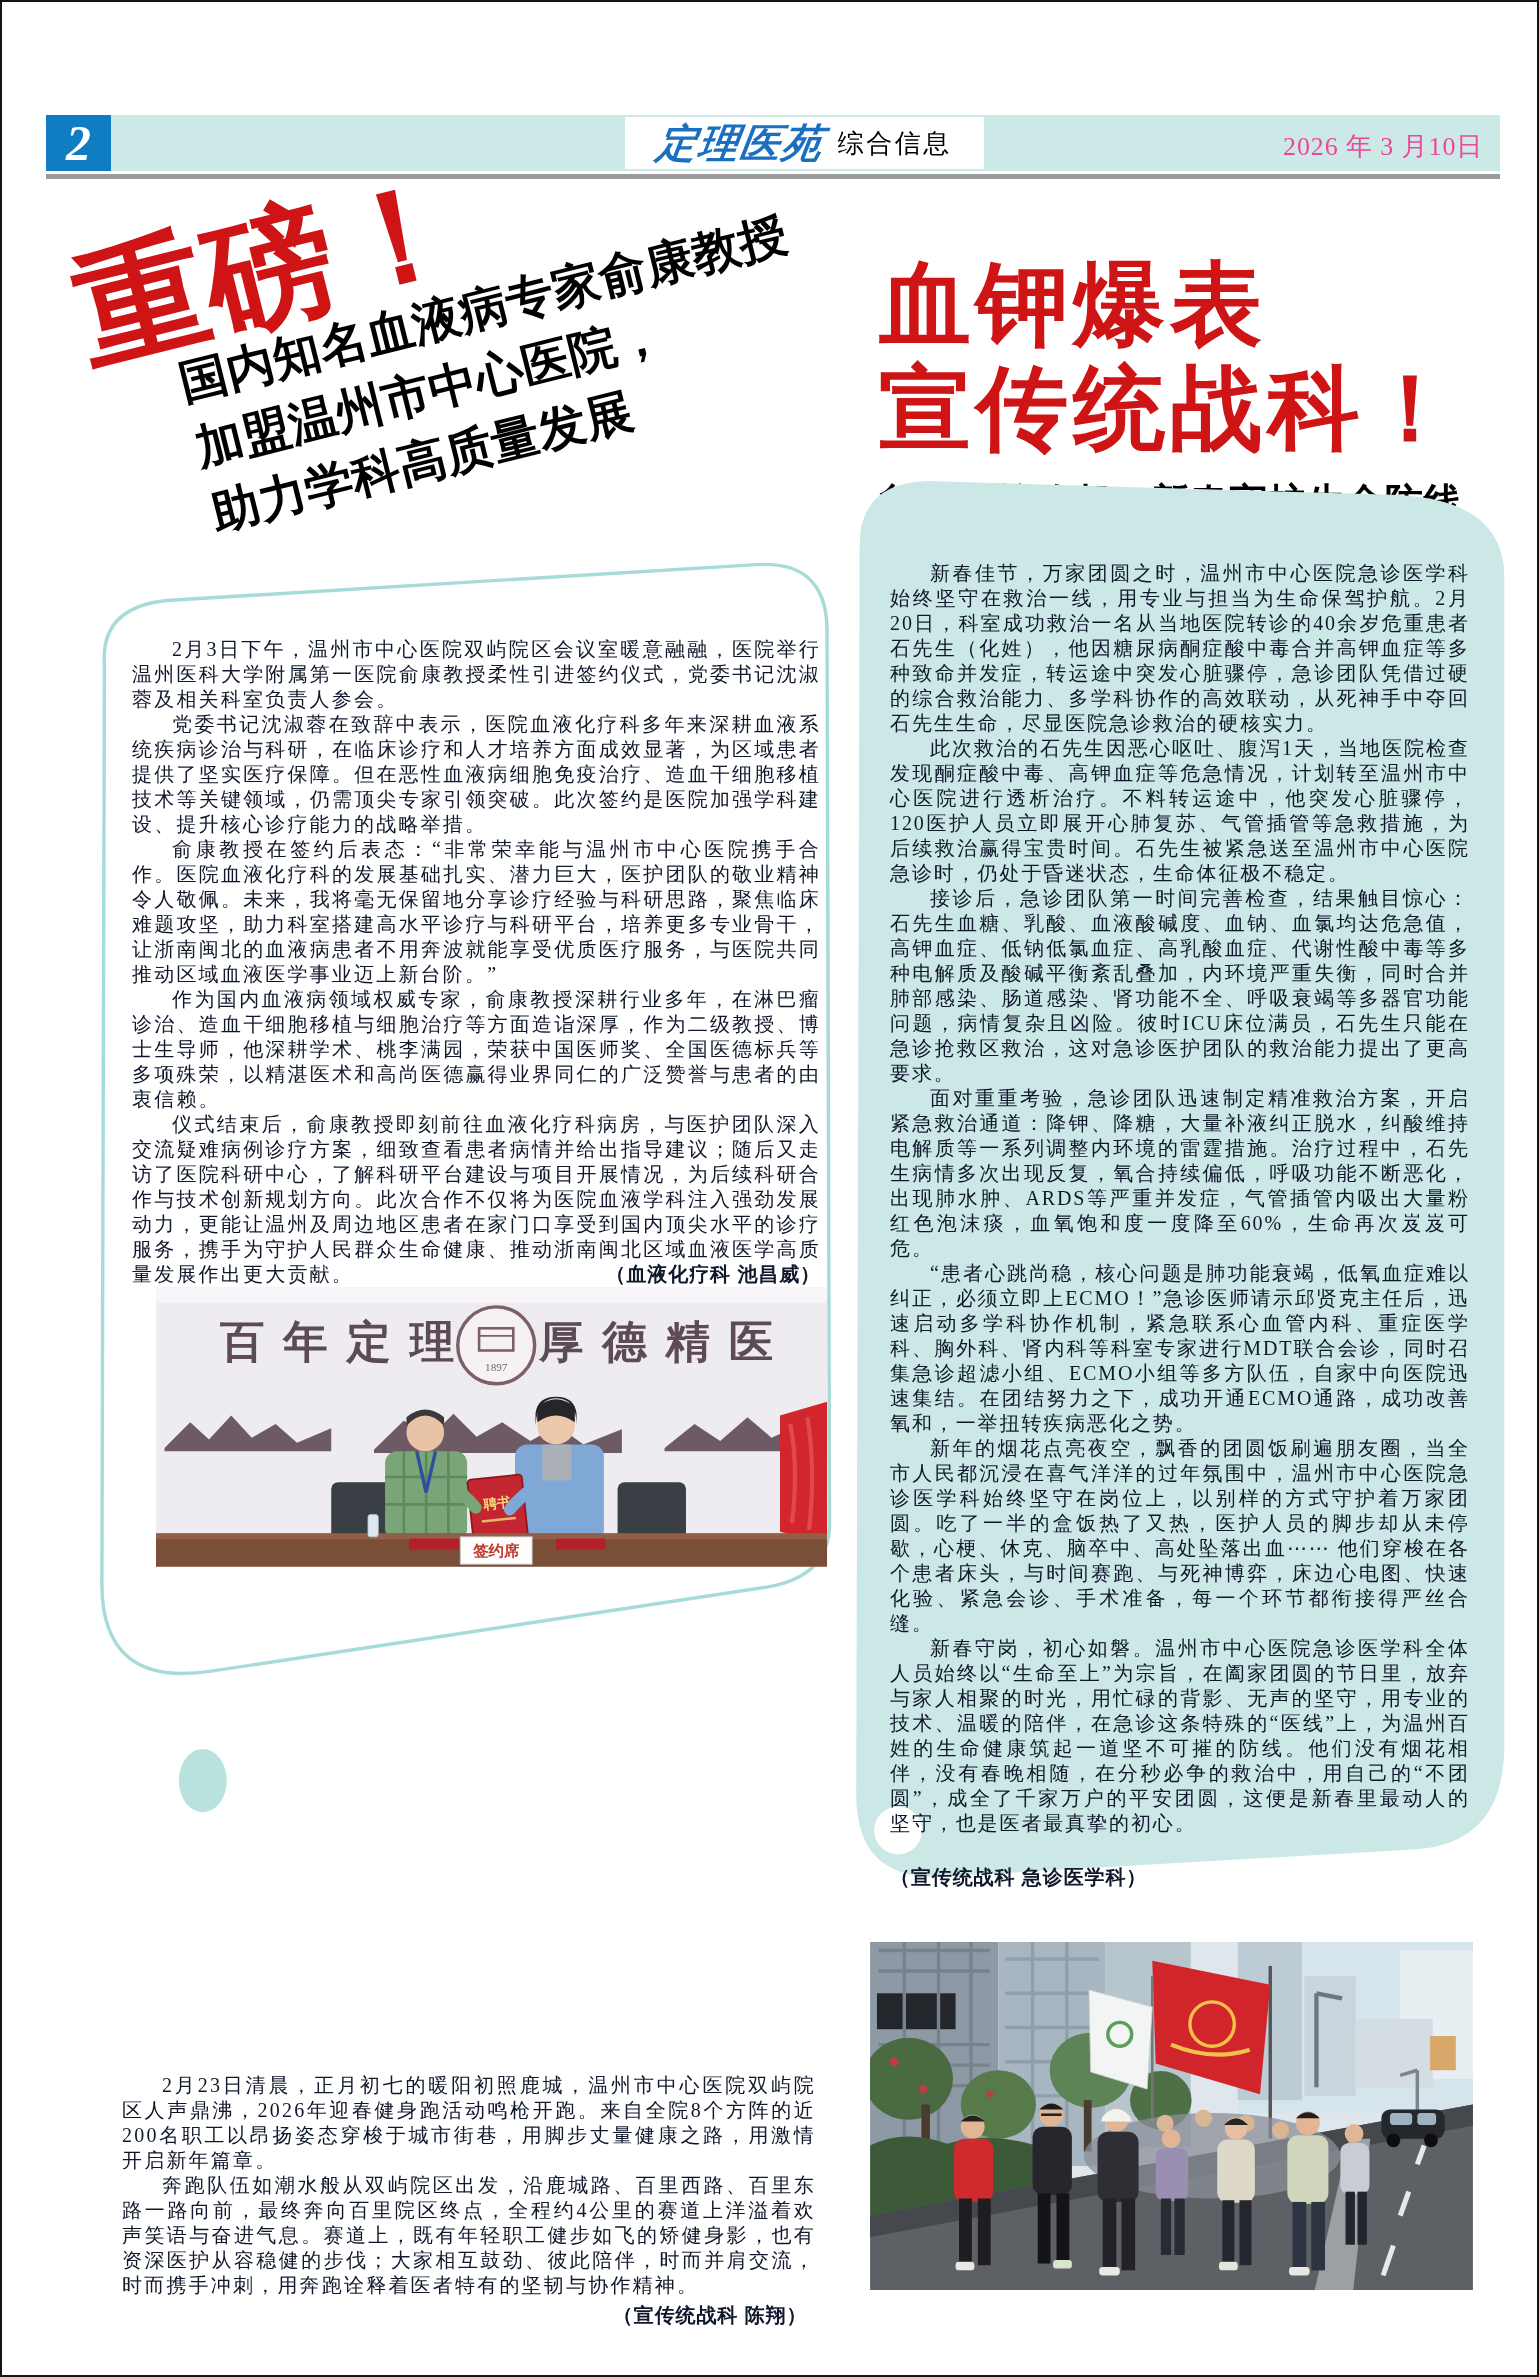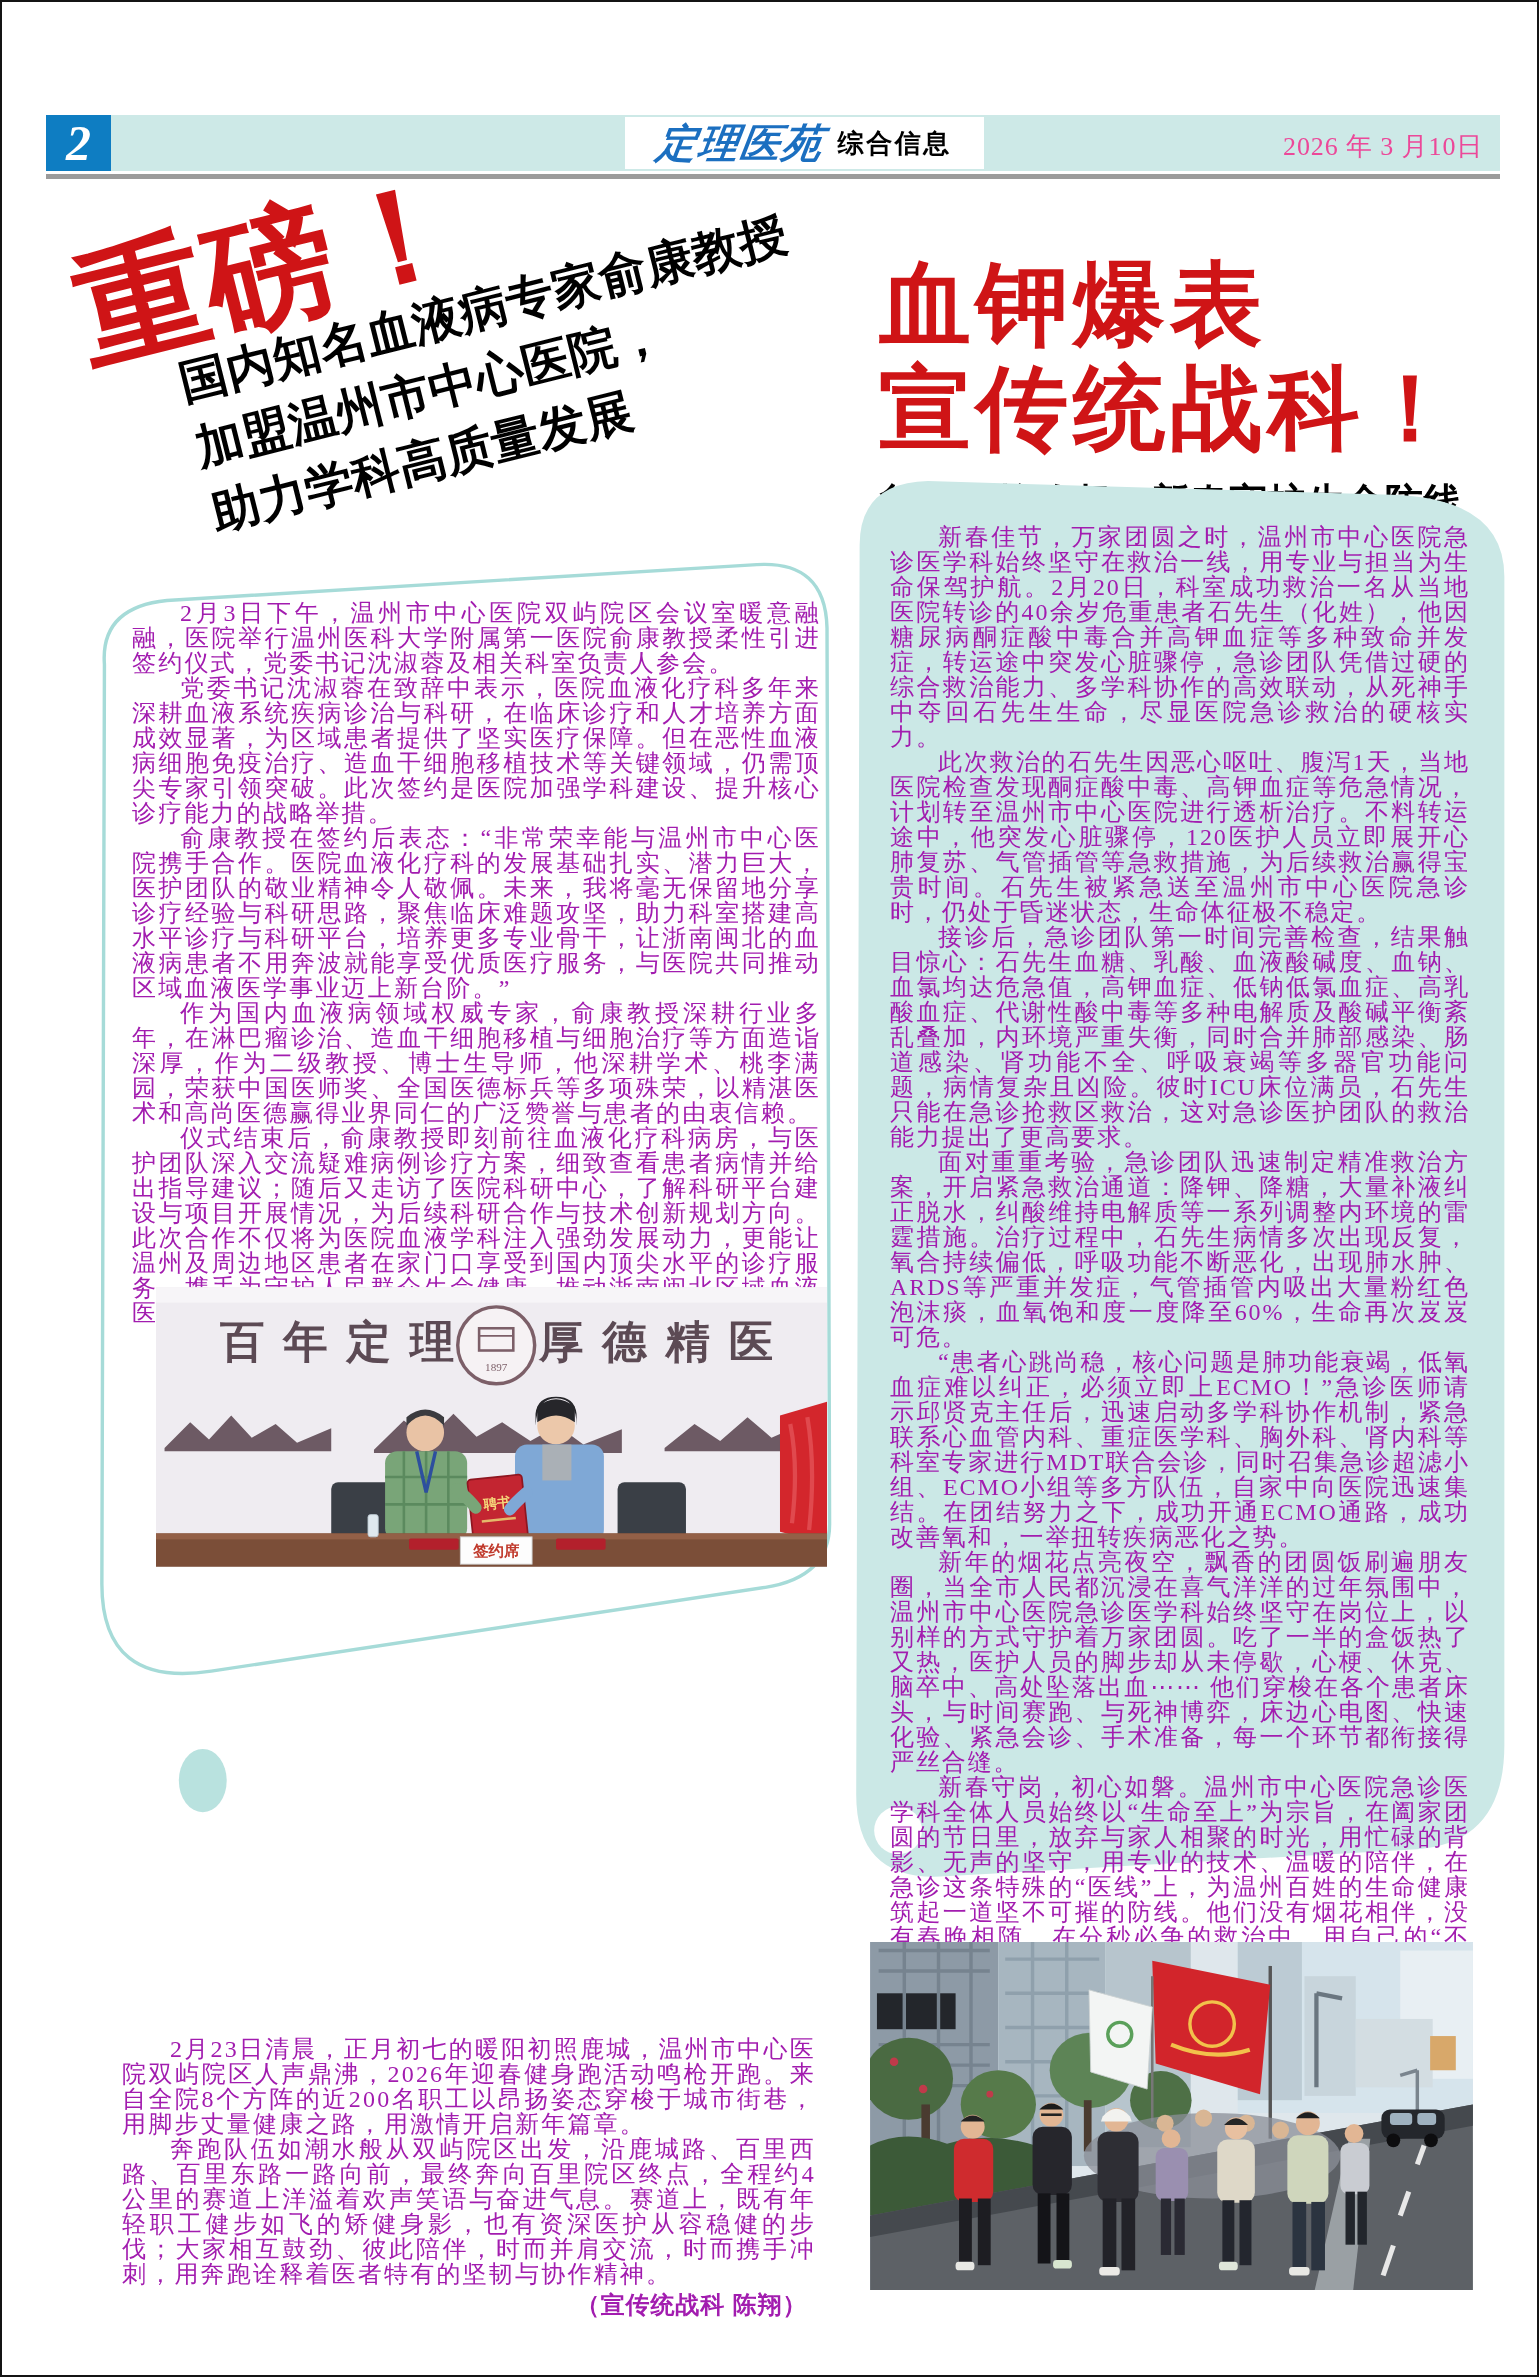--- a/index.html
+++ b/index.html
@@ -10,35 +10,35 @@
   .band{position:absolute;left:44px;top:113px;width:1454px;height:56px;background:#cde9e7;}
   .pagenum{position:absolute;left:44px;top:113px;width:65px;height:56px;background:#0e7dc2;
            color:#fff;font-size:50px;font-weight:bold;font-style:italic;
            display:flex;align-items:center;justify-content:center;}
   .rule{position:absolute;left:44px;top:172px;width:1454px;height:5.1px;background:#9b9b9b;}
   .masthead{position:absolute;left:623px;top:115px;width:359px;height:52px;background:#fff;
             display:flex;align-items:center;justify-content:center;gap:13.7px;}
   .mast-name{color:#1b6fc0;font-size:40px;font-weight:900;font-style:italic;
              transform:skewX(-8deg);letter-spacing:1.7px;
              font-family:"Liberation Serif","DejaVu Serif",serif;}
-  .mast-sec{color:#000;font-size:26px;font-weight:700;letter-spacing:2.6px;
+  .mast-sec{color:#000;font-size:26px;font-weight:400;letter-spacing:2.6px;
             font-family:"Liberation Sans","DejaVu Sans",sans-serif;}
   .date{position:absolute;left:1281px;top:127px;font-size:26px;letter-spacing:0.9px;color:#ec4899;}
   
   .kick-wrap{position:absolute;left:62px;top:255px;transform:rotate(-14deg);transform-origin:0 0;
              font-family:"Liberation Sans","DejaVu Sans",sans-serif;white-space:nowrap;}
   .kicker{font-size:130px;line-height:0.95;font-weight:900;color:#cf1416;letter-spacing:1.7px;}
   .kick-lines{margin:-5.1px 0 0 82px;font-size:48px;line-height:67px;font-weight:900;color:#000;}
   
   .rhead{position:absolute;left:877px;top:250px;font-family:"Liberation Sans","DejaVu Sans",sans-serif;}
   .rhead-main{font-size:92px;line-height:104px;font-weight:900;color:#cf1416;letter-spacing:5.1px;white-space:nowrap;}
   .rhead-sub{margin-top:17px;font-size:38px;font-weight:900;color:#000;letter-spacing:0.9px;white-space:nowrap;}
   
-  .art{position:absolute;font-size:24px;line-height:25px;letter-spacing:2.2px;
-       text-align:justify;color:#a21caf;}
+  .art{position:absolute;font-size:20px;line-height:25px;letter-spacing:2.2px;
+       text-align:justify;color:#0f172a;margin-top:36px;}
   .art p{margin:0;text-indent:2em;}
   .byline{font-weight:900;font-family:"Liberation Sans","DejaVu Sans",sans-serif;letter-spacing:0.9px;}
   .fl-r{float:right;}
   .byline-line{text-align:left;margin-top:29px;padding-right:12px;}
   
   .btitle{position:absolute;left:130px;top:1953px;font-size:48px;font-weight:900;letter-spacing:2.6px;
           font-family:"Liberation Sans","DejaVu Sans",sans-serif;color:#000;white-space:nowrap;}
   
   .abs{position:absolute;}
   svg text{font-family:"Liberation Serif","DejaVu Serif",serif;}

